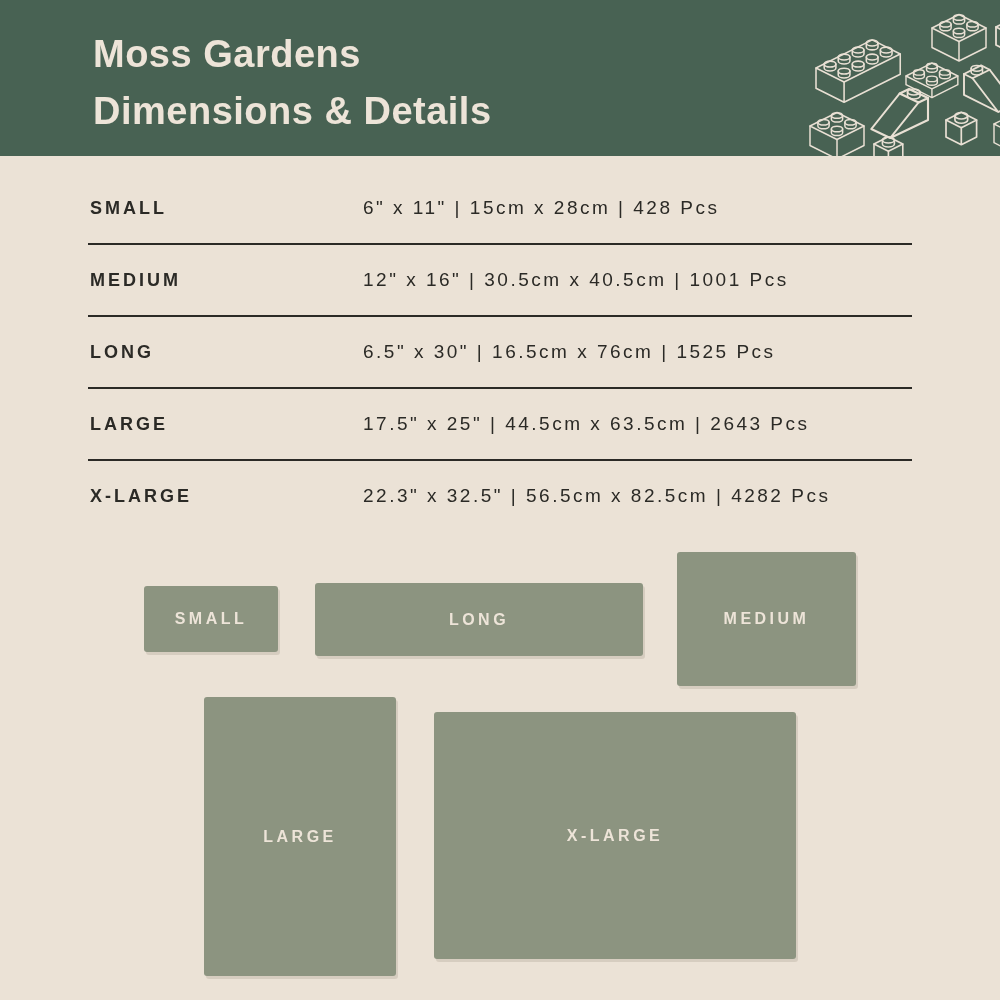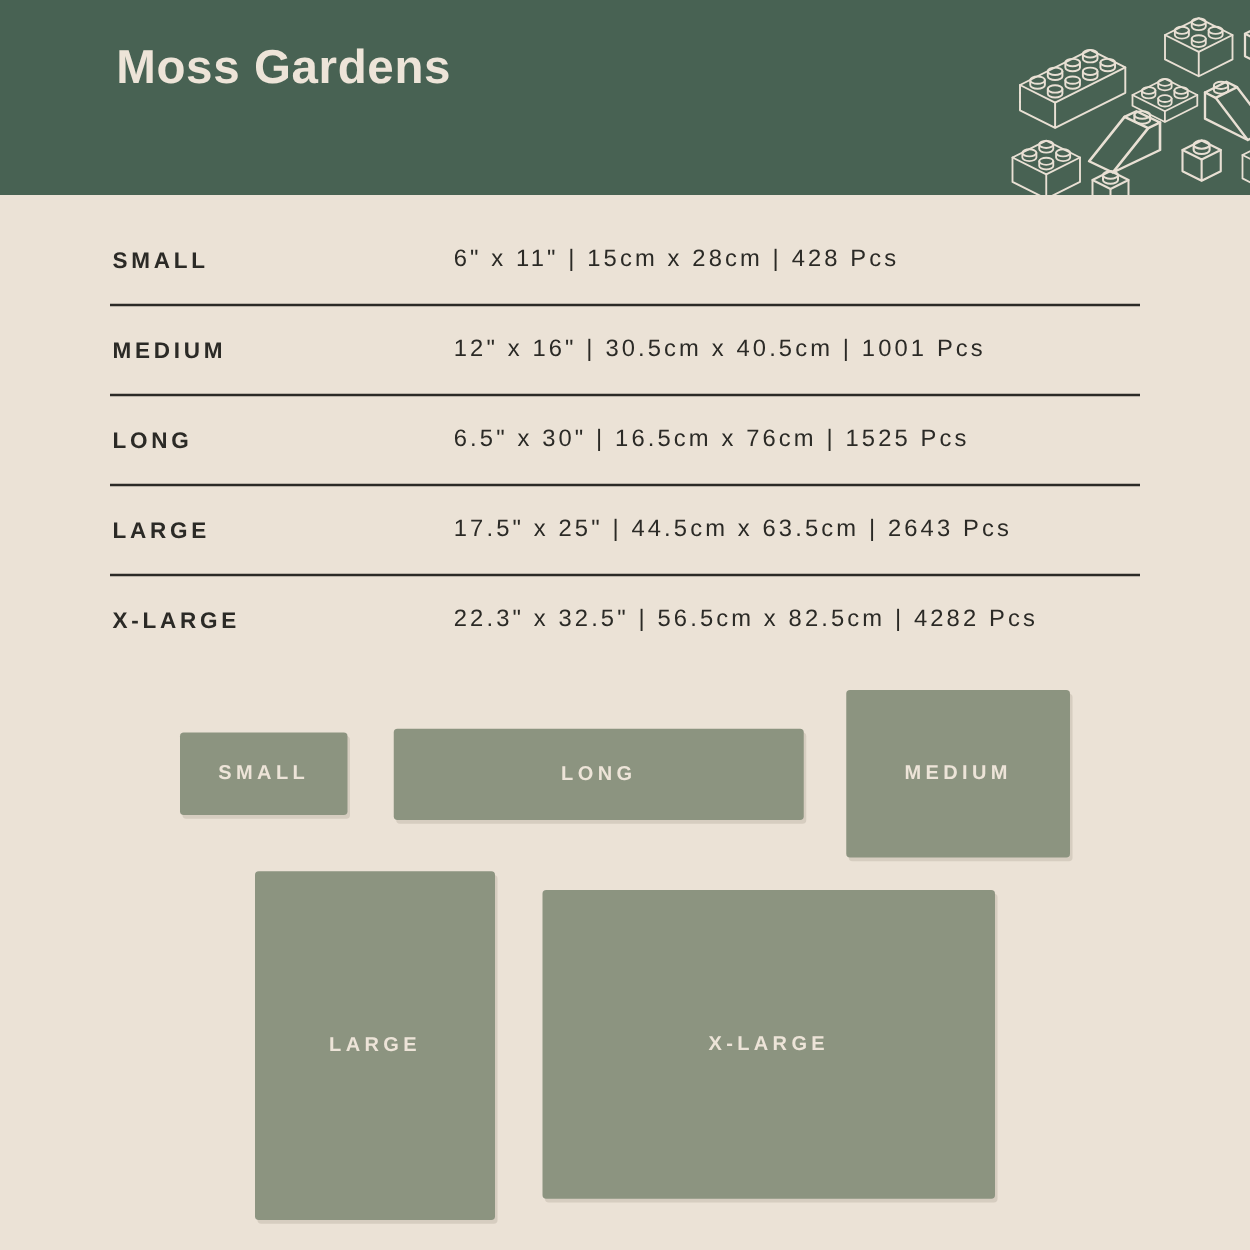--- a/index.html
+++ b/index.html
@@ -97,20 +97,21 @@
   .sbox-xlarge { left: 434px; top: 712px; width: 362px; height: 247px; }
 </style>
 </head>
 <body>
 
 <div class="canvas">
 
   <div class="header">
     <h1>
       <span>Moss Gardens</span>
+      <span>Dimensions &amp; Details</span>
     </h1>
     <div class="bricks">
       <svg width="260" height="156" viewBox="0 0 260 156">
         <defs>
           <g id="stud">
             <ellipse cx="0" cy="-5" rx="7.5" ry="3.8"></ellipse>
             <path d="M-7.5 -5 V0 A7.5 3.8 0 0 0 7.5 0 V-5"></path>
           </g>
           <g id="b24">
             <path d="M0 0 L72 -36 L108 -18 L36 18 Z"></path>

